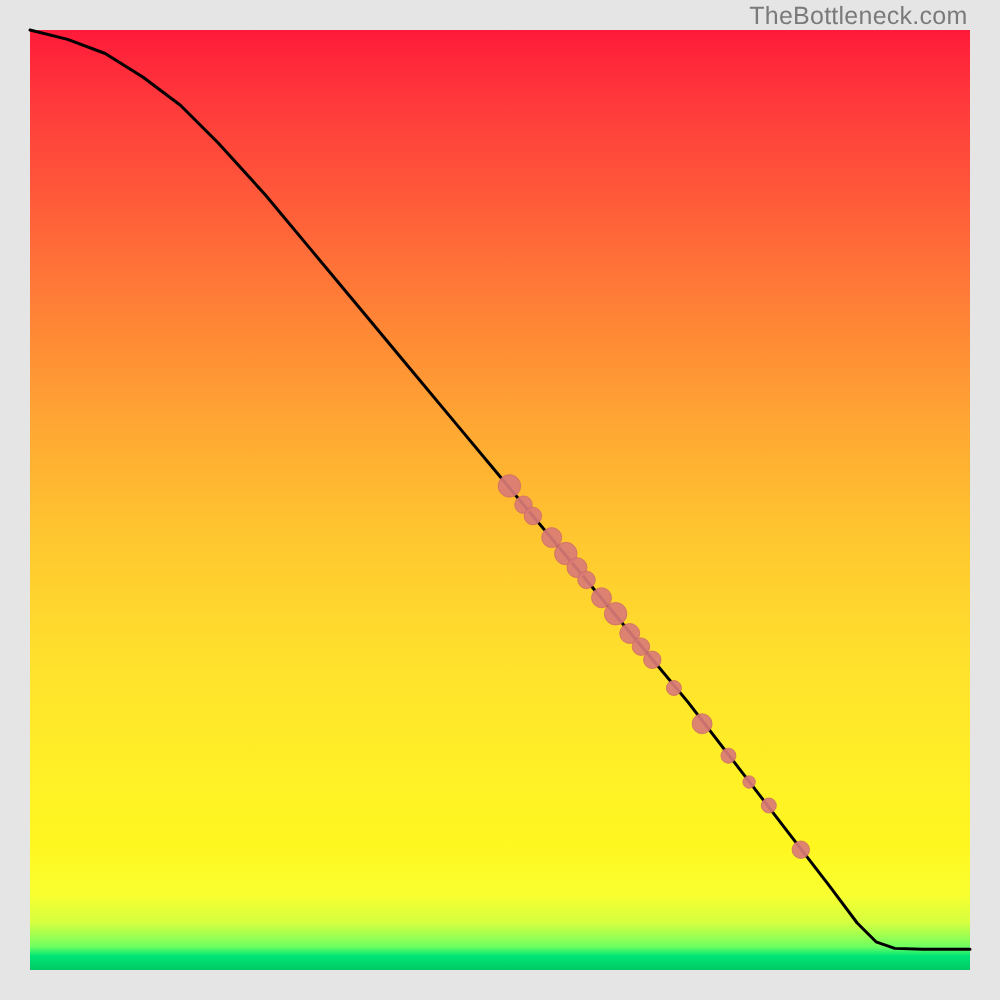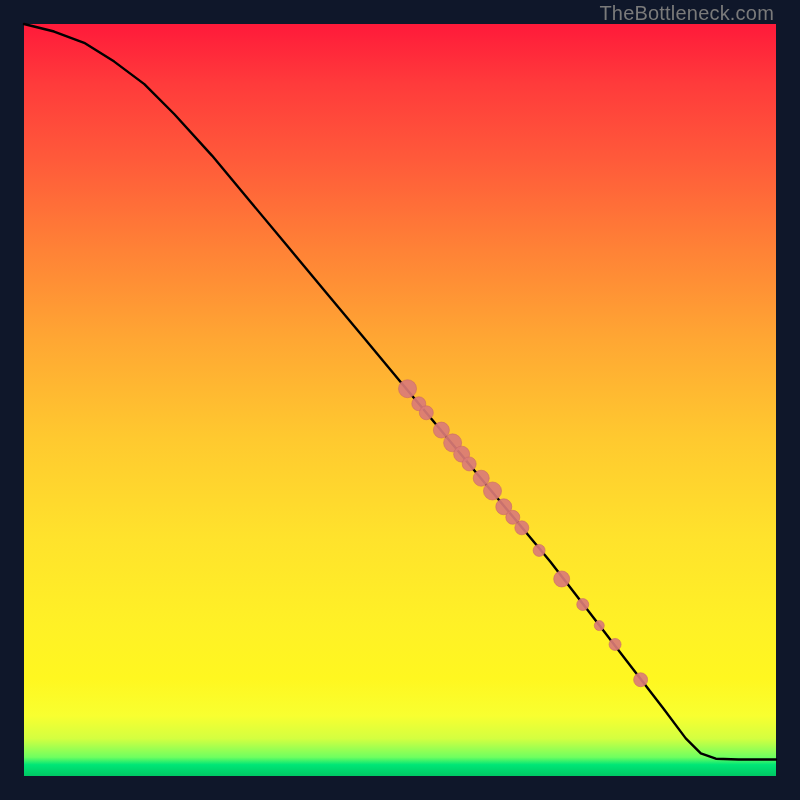--- a/index.html
+++ b/index.html
@@ -8,21 +8,21 @@
     width: 800px;
     height: 800px;
     background: #000000;
     overflow: hidden;
     font-family: Arial, Helvetica, sans-serif;
   }
   .stage {
     position: relative;
     width: 800px;
     height: 800px;
-    background: #0f172a;
+    background: #e5e5e5;
   }
   .plot-area {
     position: absolute;
     left: 24px;
     top: 24px;
     width: 752px;
     height: 752px;
     
     background: linear-gradient(
       to bottom,

